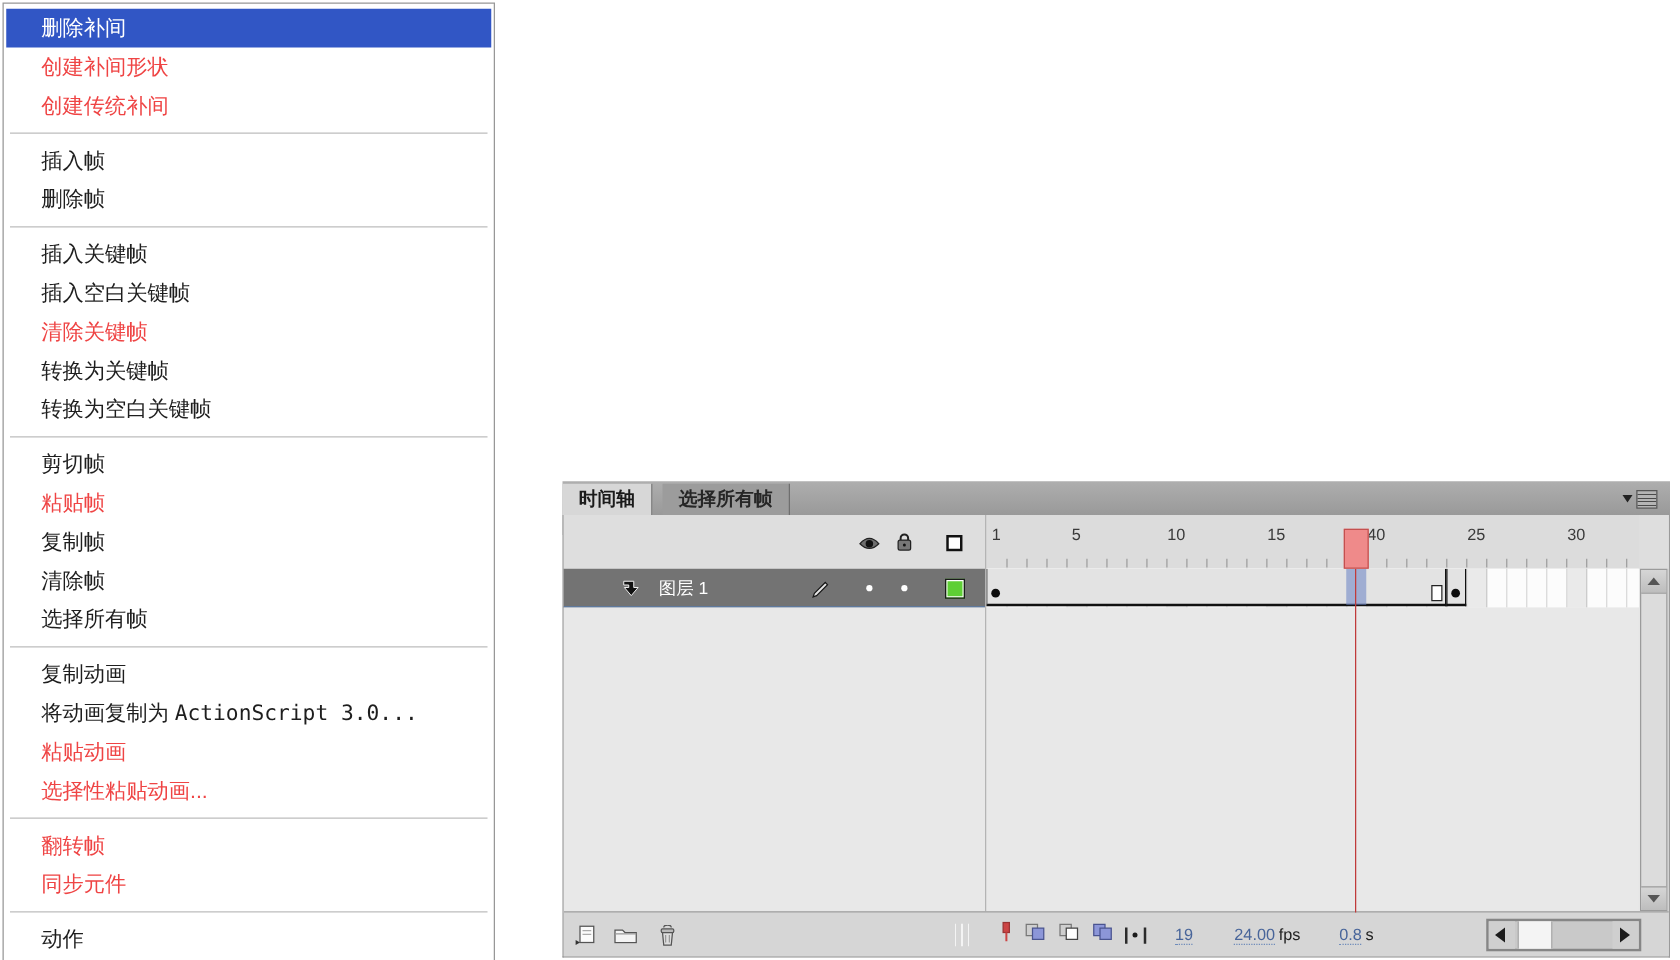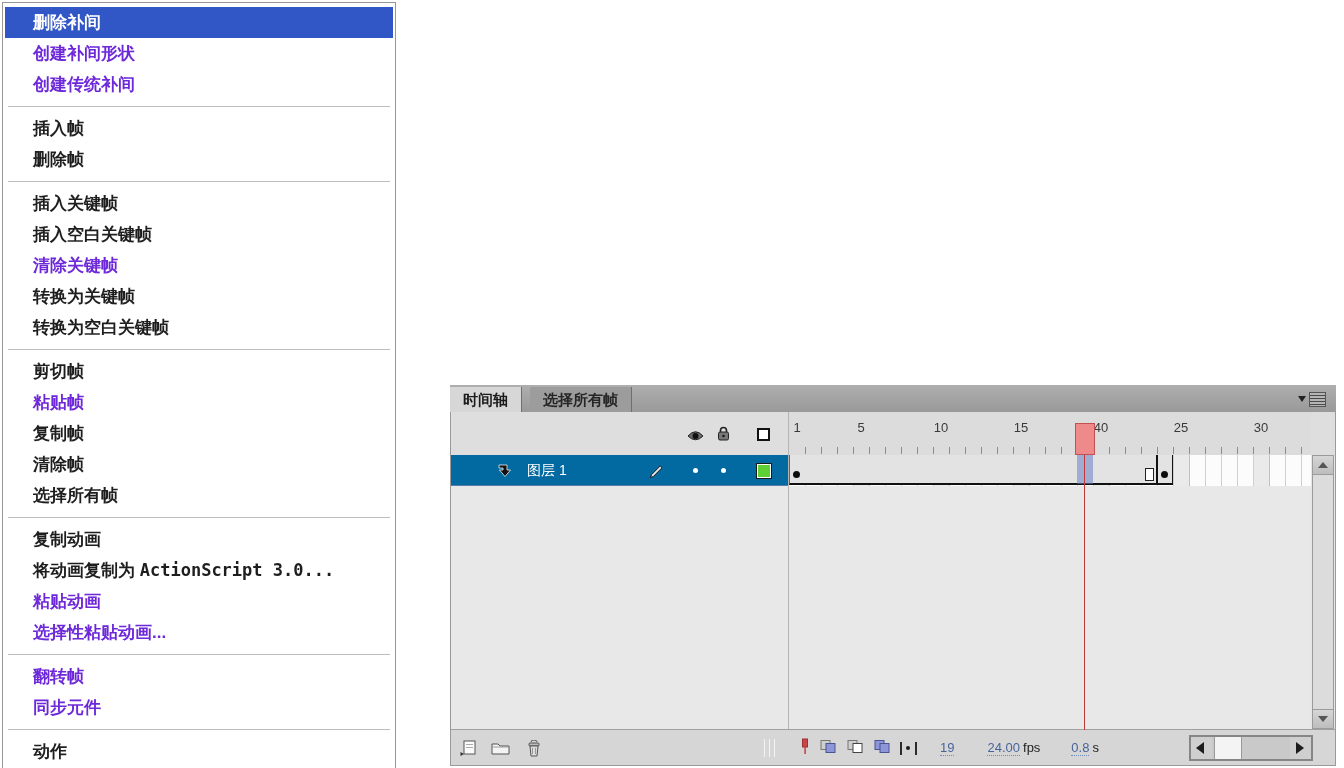--- a/index.html
+++ b/index.html
@@ -3,23 +3,23 @@
 <meta charset="utf-8">
 <style>
   html,body{margin:0;padding:0;width:1344px;height:768px;overflow:hidden;background:#fff;
     font-family:"Liberation Sans","DejaVu Sans",sans-serif;}
   .mono{font-family:"DejaVu Sans Mono",monospace;margin-top:39px;}
 
   
   #context-menu{position:absolute;left:2px;top:2px;width:394px;height:792px;
     background:#fff;border:1px solid #979797;box-sizing:border-box;padding:4px 2px;}
   .menu-item{height:31px;line-height:31px;padding-left:28px;font-size:17px;color:#1e1e1e;
-    white-space:nowrap;overflow:hidden;font-weight:bold;}
+    white-space:nowrap;overflow:hidden;}
   .menu-item.selected{background:#3156c5;color:#fff;}
-  .menu-item.disabled{color:#6d28d9;}
+  .menu-item.disabled{color:#ef4444;}
   .menu-sep{height:1px;background:#bdbdbd;margin:6px 3px;}
 
   
   #timeline-panel{position:absolute;left:450px;top:385px;width:886px;height:381px;}
   .tabbar{position:absolute;left:0;top:0;right:0;height:43px;
     background:linear-gradient(#aeaeae,#8d8d8d);}
   .tab{position:absolute;top:2px;height:25px;line-height:25px;padding:0 13px;
     font-size:15px;font-weight:bold;color:#1b1b1b;}
   .tab.active{left:0;background:#d7d7d7;border-right:1px solid #6f6f6f;}
   .tab.inactive{left:80px;background:#9c9c9c;border-right:1px solid #6f6f6f;color:#262626;}
@@ -40,21 +40,21 @@
   .ruler-num{position:absolute;top:8px;font-size:13px;color:#3a3a3a;transform:translateX(-50%);}
   .ruler-ticks{position:absolute;left:0;right:0;bottom:1px;height:7px;
     background:repeating-linear-gradient(90deg,transparent 0 15px,#8d8d8d 15px 16px);
     background-position-x:2px;}
   .playhead-head{position:absolute;left:624px;top:11px;width:20px;height:32px;
     background:#ef8a8a;border:1px solid #c4504f;box-sizing:border-box;z-index:5;cursor:ew-resize;}
   .red-line{position:absolute;left:633px;top:43px;width:1px;height:275px;background:#c03a3a;z-index:4;}
 
   
   .layer-row{position:absolute;left:0;top:43px;height:31px;right:24px;}
-  .layer-left{position:absolute;left:0;top:0;width:337px;height:31px;background:#0369a1;
+  .layer-left{position:absolute;left:0;top:0;width:337px;height:31px;background:#737373;
     border-bottom:1px solid #597cab;box-sizing:border-box;cursor:pointer;}
   .layer-label{position:absolute;left:76px;top:7px;font-size:14px;color:#fff;}
   .ldot{position:absolute;top:13px;width:5px;height:5px;border-radius:50%;background:#fff;}
   .outline-swatch{position:absolute;left:305px;top:8px;width:14px;height:14px;background:#5ecf35;
     border:1px solid #1a1a1a;box-shadow:inset 0 0 0 1px #fff;cursor:pointer;}
   .frame-area{position:absolute;left:337px;right:0;top:0;height:31px;background:#fff;overflow:hidden;
     background-image:
       repeating-linear-gradient(90deg,rgba(0,0,0,0) 0 64px,rgba(0,0,0,0.07) 64px 80px),
       repeating-linear-gradient(90deg,#fcfcfc 0 15px,#cfcfcf 15px 16px);
     background-position-x:2px,2px;}

